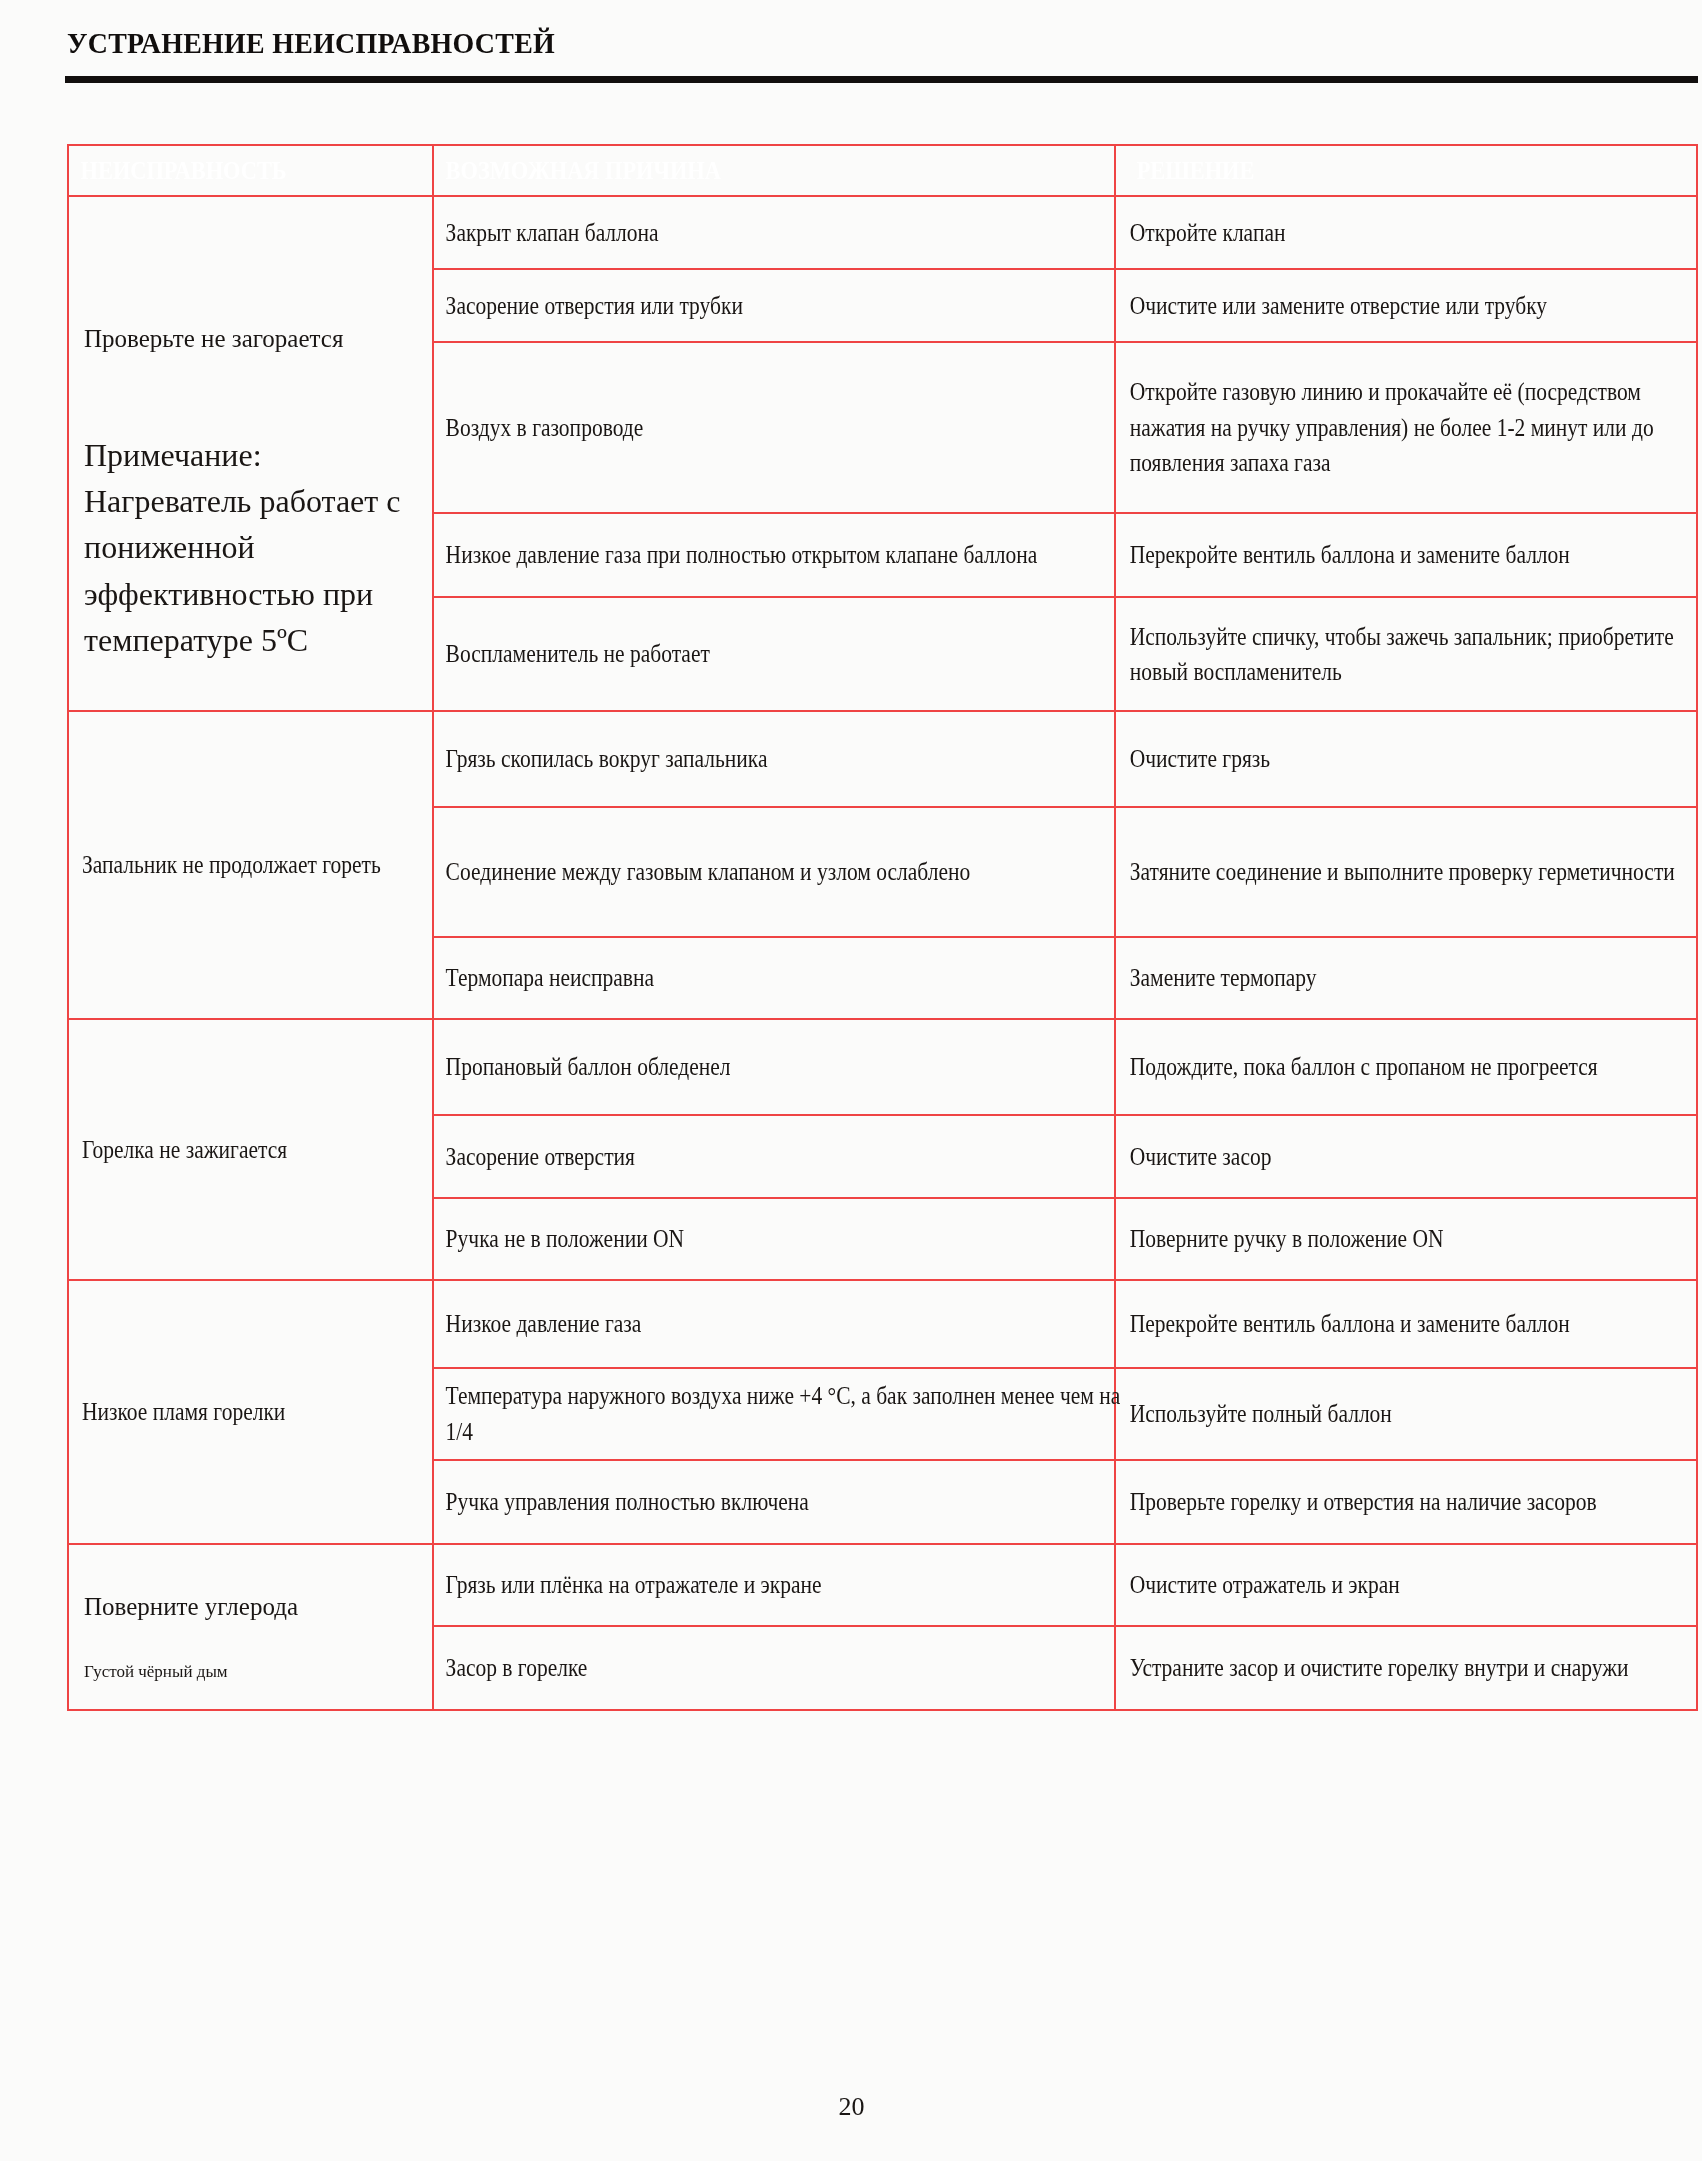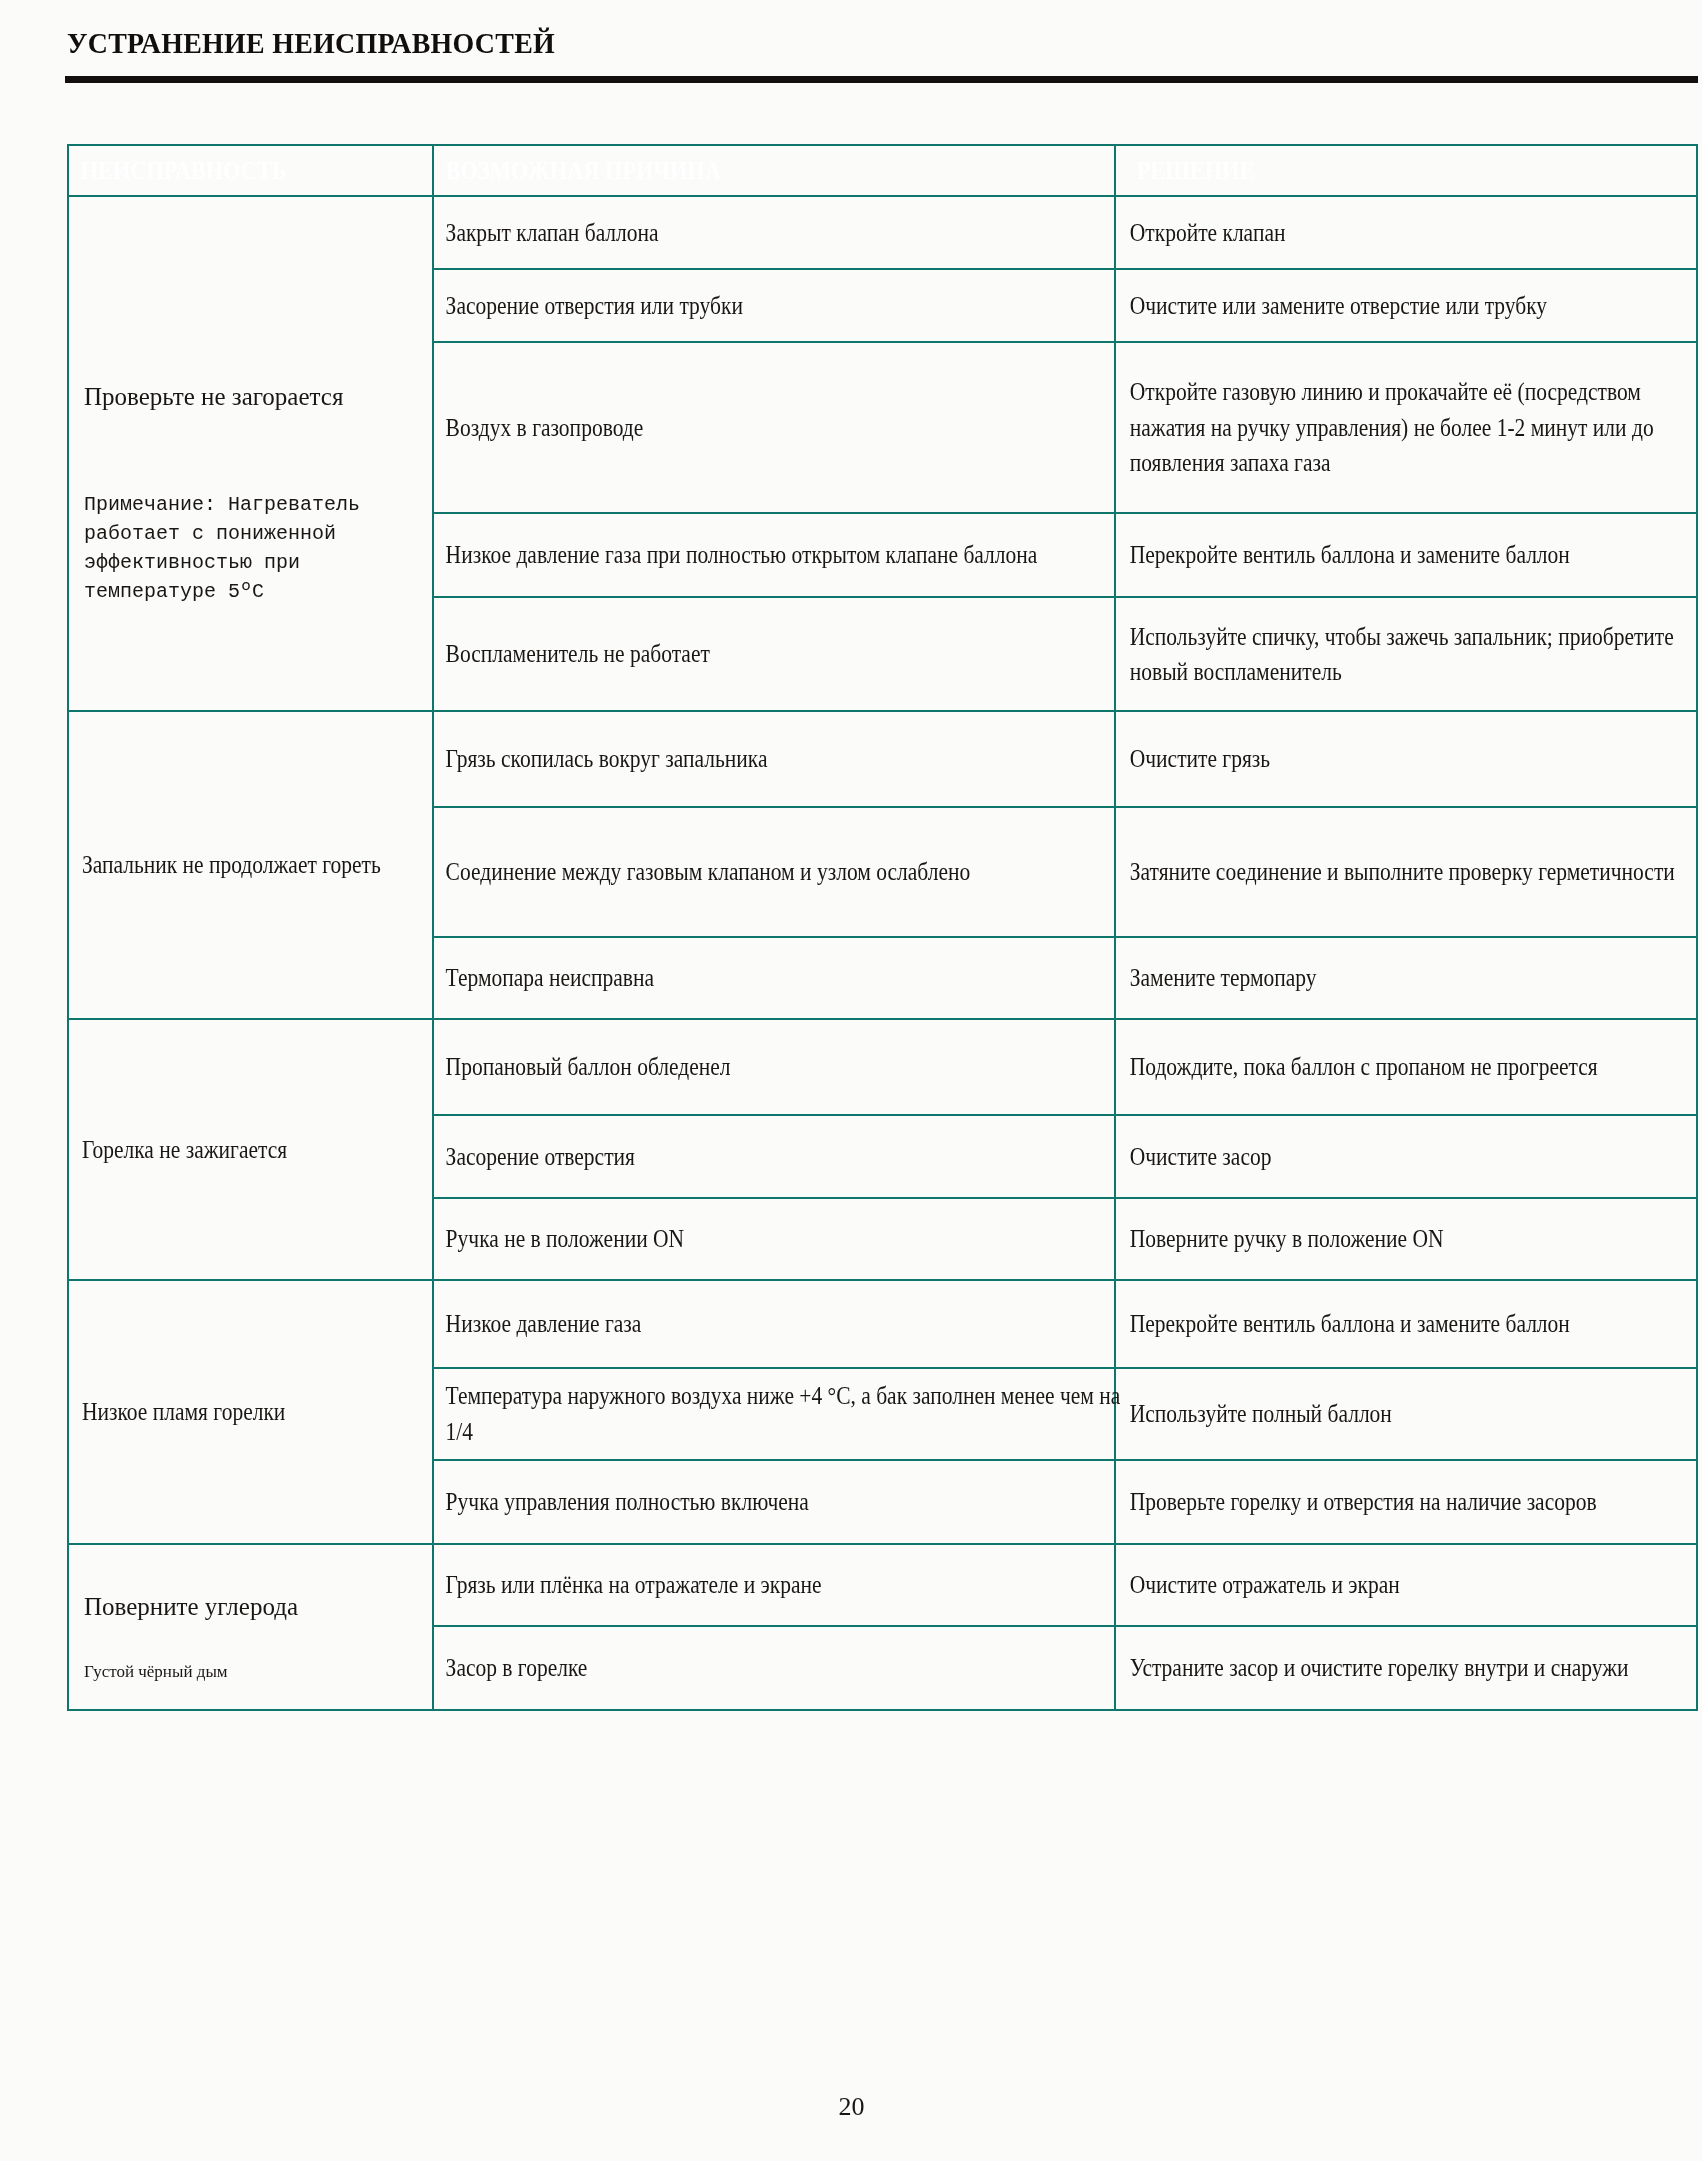--- a/index.html
+++ b/index.html
@@ -61,21 +61,21 @@
     table-layout: fixed;
     width: 1630px;
     border: 2px solid #141110;
   }
   table.troubleshoot col.c1 { width: 365px; }
   table.troubleshoot col.c2 { width: 682px; }
   table.troubleshoot col.c3 { width: 582px; }
 
   table.troubleshoot th,
   table.troubleshoot td {
-    border: 2px solid #0f766e;
+    border: 2px solid #ef4444;
     vertical-align: middle;
     padding: 0;
     background: #fbfbfa;
   }
 
   
   thead th {
     background: #1e1a18;
     color: #ffffff;
     height: 49px;
@@ -123,23 +123,22 @@
     display: block;
     padding: 0 15px;
     margin-top: 78px;
     font-size: 25px;
     line-height: 1.45;
   }
   .g1-note {
     display: block;
     padding: 0 15px;
     margin-top: 74px;
-    font-size: 20px;
+    font-size: 32px;
     line-height: 1.45;
-    font-family: Liberation Mono, monospace;
   }
 
   
   tr.r1 td { height: 71px; }
   tr.r2 td { height: 71px; }
   tr.r3 td { height: 169px; }
   tr.r4 td { height: 82px; }
   tr.r5 td { height: 112px; }
   tr.r6 td { height: 94px; }
   tr.r7 td { height: 128px; }

